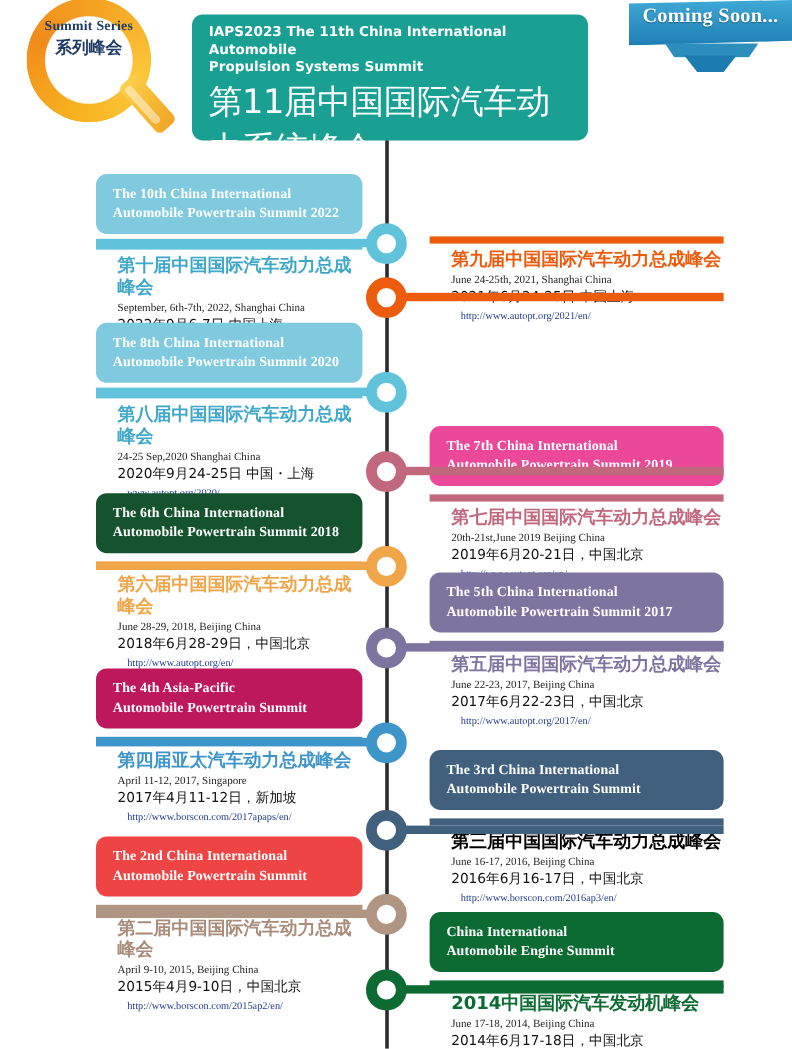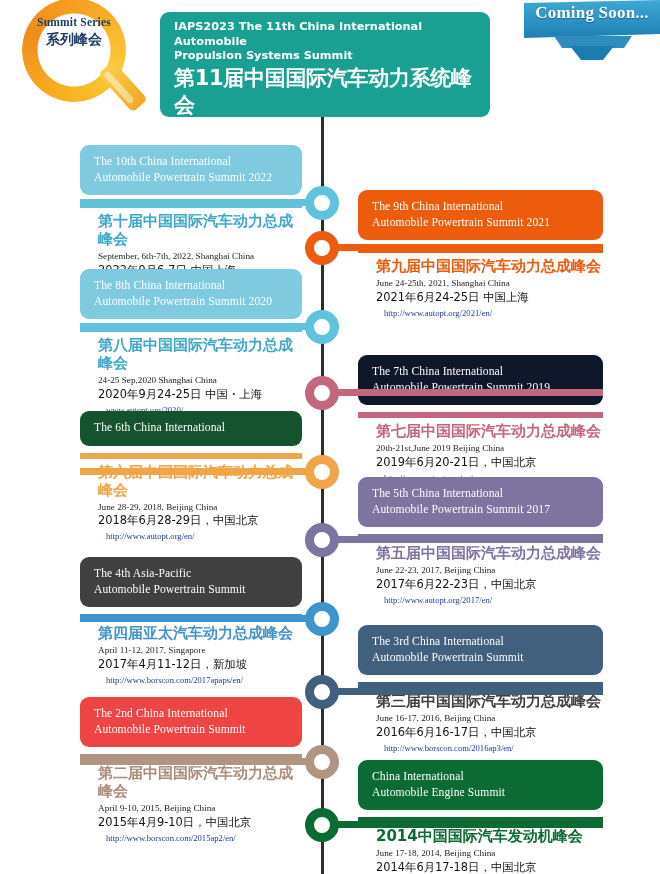--- a/index.html
+++ b/index.html
@@ -62,21 +62,21 @@
   }
 
   
   .hero{
     position:absolute;left:160px;top:12px;width:330px;height:105px;
     background:#19A093;border-radius:9px;
     padding:8px 14px;box-sizing:border-box;color:#ffffff;
     font-family:"DejaVu Sans","Liberation Sans",sans-serif;
   }
   .hero-en1{font-size:11.3px;font-weight:bold;line-height:14.5px;}
-  .hero-cn{font-size:21px;font-weight:bold;line-height:27px;margin-top:1px;letter-spacing:-.3px;}
+  .hero-cn{font-size:28px;font-weight:normal;line-height:39px;margin-top:1px;letter-spacing:-.3px;}
   .hero-en2{font-size:11.3px;font-weight:bold;line-height:15px;margin-top:1px;}
   .hero-cn2{font-size:11px;line-height:15px;}
 
   
   .spine{
     position:absolute;left:321px;top:117px;width:3px;height:757px;
     background:#2B2B2B;
   }
 
   
@@ -90,21 +90,21 @@
   .stub{position:absolute;height:7px;}
 
   
   .entry{position:absolute;}
   .entry.left{left:80px;width:222px;text-align:left;}
   .entry.right{left:358px;width:245px;text-align:left;}
 
   .title-box{
     border-radius:9px;color:#ffffff;
     padding:9px 12px 10px 14px;box-sizing:border-box;
-    font-weight:normal;font-size:11.6px;line-height:15.5px;
+    font-weight:bold;font-size:11.6px;line-height:15.5px;
     letter-spacing:.1px;
   }
   .bar{height:6px;width:100%;margin-top:7px;}
   .details{padding-left:18px;box-sizing:border-box;}
   .d-cn{
     font-family:"DejaVu Sans","Liberation Sans",sans-serif;
     font-weight:bold;font-size:15px;line-height:18px;margin-top:4px;
   }
   .d-en{font-size:9.2px;line-height:12.5px;color:#242424;margin-top:2px;}
   .d-cn2{
@@ -154,24 +154,20 @@
         <div class="details">
           <div class="d-cn" style="color: rgb(63, 168, 201);">第十届中国国际汽车动力总成峰会</div>
           <div class="d-en">September, 6th-7th, 2022, Shanghai China</div>
           <div class="d-cn2">2022年9月6-7日 中国上海</div>
           <div class="d-url">www.autopt.org/2022/</div>
         </div>
       </div>
       <div class="stub" style="background: rgb(97, 194, 220); top: 199px; left: 80px; width: 232px;"></div>
       <div class="node" style="border-color: rgb(97, 194, 220); top: 186px;"></div>
       <div class="entry right" style="top: 190px;">
-        <div class="title-box" style="background: rgb(237, 92, 13);">
-          <div>The 9th China International</div>
-          <div>Automobile Powertrain Summit 2021</div>
-        </div>
         <div class="bar" style="background: rgb(237, 92, 13);"></div>
         <div class="details">
           <div class="d-cn" style="color: rgb(237, 92, 13);">第九届中国国际汽车动力总成峰会</div>
           <div class="d-en">June 24-25th, 2021, Shanghai China</div>
           <div class="d-cn2">2021年6月24-25日 中国上海</div>
           <div class="d-url">http://www.autopt.org/2021/en/</div>
         </div>
       </div>
       <div class="stub" style="background: rgb(237, 92, 13); top: 244px; left: 312px; width: 291px;"></div>
       <div class="node" style="border-color: rgb(237, 92, 13); top: 231px;"></div>
@@ -184,37 +180,38 @@
         <div class="details">
           <div class="d-cn" style="color: rgb(63, 168, 201);">第八届中国国际汽车动力总成峰会</div>
           <div class="d-en">24-25 Sep,2020 Shanghai China</div>
           <div class="d-cn2">2020年9月24-25日 中国・上海</div>
           <div class="d-url">www.autopt.org/2020/</div>
         </div>
       </div>
       <div class="stub" style="background: rgb(97, 194, 220); top: 323px; left: 80px; width: 232px;"></div>
       <div class="node" style="border-color: rgb(97, 194, 220); top: 310px;"></div>
       <div class="entry right" style="top: 355px;">
-        <div class="title-box" style="background: #0f172a;">
+        <div class="title-box" style="background: #ec4899;">
           <div>The 7th China International</div>
           <div>Automobile Powertrain Summit 2019</div>
         </div>
         <div class="bar" style="background: rgb(194, 104, 126);"></div>
         <div class="details">
           <div class="d-cn" style="color: rgb(194, 104, 126);">第七届中国国际汽车动力总成峰会</div>
           <div class="d-en">20th-21st,June 2019 Beijing China</div>
           <div class="d-cn2">2019年6月20-21日，中国北京</div>
           <div class="d-url">http://www.autopt.org/en/</div>
         </div>
       </div>
       <div class="stub" style="background: rgb(194, 104, 126); top: 389px; left: 312px; width: 291px;"></div>
       <div class="node" style="border-color: rgb(194, 104, 126); top: 376px;"></div>
       <div class="entry left" style="top: 411px;">
         <div class="title-box" style="background: #14532d;">
           <div>The 6th China International</div>
+          <div>Automobile Powertrain Summit 2018</div>
         </div>
         <div class="bar" style="background: rgb(239, 165, 72);"></div>
         <div class="details">
           <div class="d-cn" style="color: rgb(239, 165, 72);">第六届中国国际汽车动力总成峰会</div>
           <div class="d-en">June 28-29, 2018, Beijing China</div>
           <div class="d-cn2">2018年6月28-29日，中国北京</div>
           <div class="d-url">http://www.autopt.org/en/</div>
         </div>
       </div>
       <div class="stub" style="background: rgb(239, 165, 72); top: 468px; left: 80px; width: 232px;"></div>
@@ -228,42 +225,42 @@
         <div class="details">
           <div class="d-cn" style="color: rgb(126, 116, 160);">第五届中国国际汽车动力总成峰会</div>
           <div class="d-en">June 22-23, 2017, Beijing China</div>
           <div class="d-cn2">2017年6月22-23日，中国北京</div>
           <div class="d-url">http://www.autopt.org/2017/en/</div>
         </div>
       </div>
       <div class="stub" style="background: rgb(126, 116, 160); top: 536px; left: 312px; width: 291px;"></div>
       <div class="node" style="border-color: rgb(126, 116, 160); top: 523px;"></div>
       <div class="entry left" style="top: 557px;">
-        <div class="title-box" style="background: #404040;">
+        <div class="title-box" style="background: #be185d;">
           <div>The 4th Asia-Pacific</div>
           <div>Automobile Powertrain Summit</div>
         </div>
         <div class="bar" style="background: rgb(62, 149, 201);"></div>
         <div class="details">
           <div class="d-cn" style="color: rgb(62, 149, 201);">第四届亚太汽车动力总成峰会</div>
           <div class="d-en">April 11-12, 2017, Singapore</div>
           <div class="d-cn2">2017年4月11-12日，新加坡</div>
           <div class="d-url">http://www.borscon.com/2017apaps/en/</div>
         </div>
       </div>
       <div class="stub" style="background: rgb(62, 149, 201); top: 615px; left: 80px; width: 232px;"></div>
       <div class="node" style="border-color: rgb(62, 149, 201); top: 602px;"></div>
       <div class="entry right" style="top: 625px;">
         <div class="title-box" style="background: rgb(64, 96, 126);">
           <div>The 3rd China International</div>
           <div>Automobile Powertrain Summit</div>
         </div>
         <div class="bar" style="background: rgb(64, 96, 126);"></div>
         <div class="details">
-          <div class="d-cn" style="color: #404040;">第三届中国国际汽车动力总成峰会</div>
+          <div class="d-cn" style="color: #000000;">第三届中国国际汽车动力总成峰会</div>
           <div class="d-en">June 16-17, 2016, Beijing China</div>
           <div class="d-cn2">2016年6月16-17日，中国北京</div>
           <div class="d-url">http://www.borscon.com/2016ap3/en/</div>
         </div>
       </div>
       <div class="stub" style="background: rgb(64, 96, 126); top: 688px; left: 312px; width: 291px;"></div>
       <div class="node" style="border-color: rgb(64, 96, 126); top: 675px;"></div>
       <div class="entry left" style="top: 697px;">
         <div class="title-box" style="background: #ef4444;">
           <div>The 2nd China International</div>

